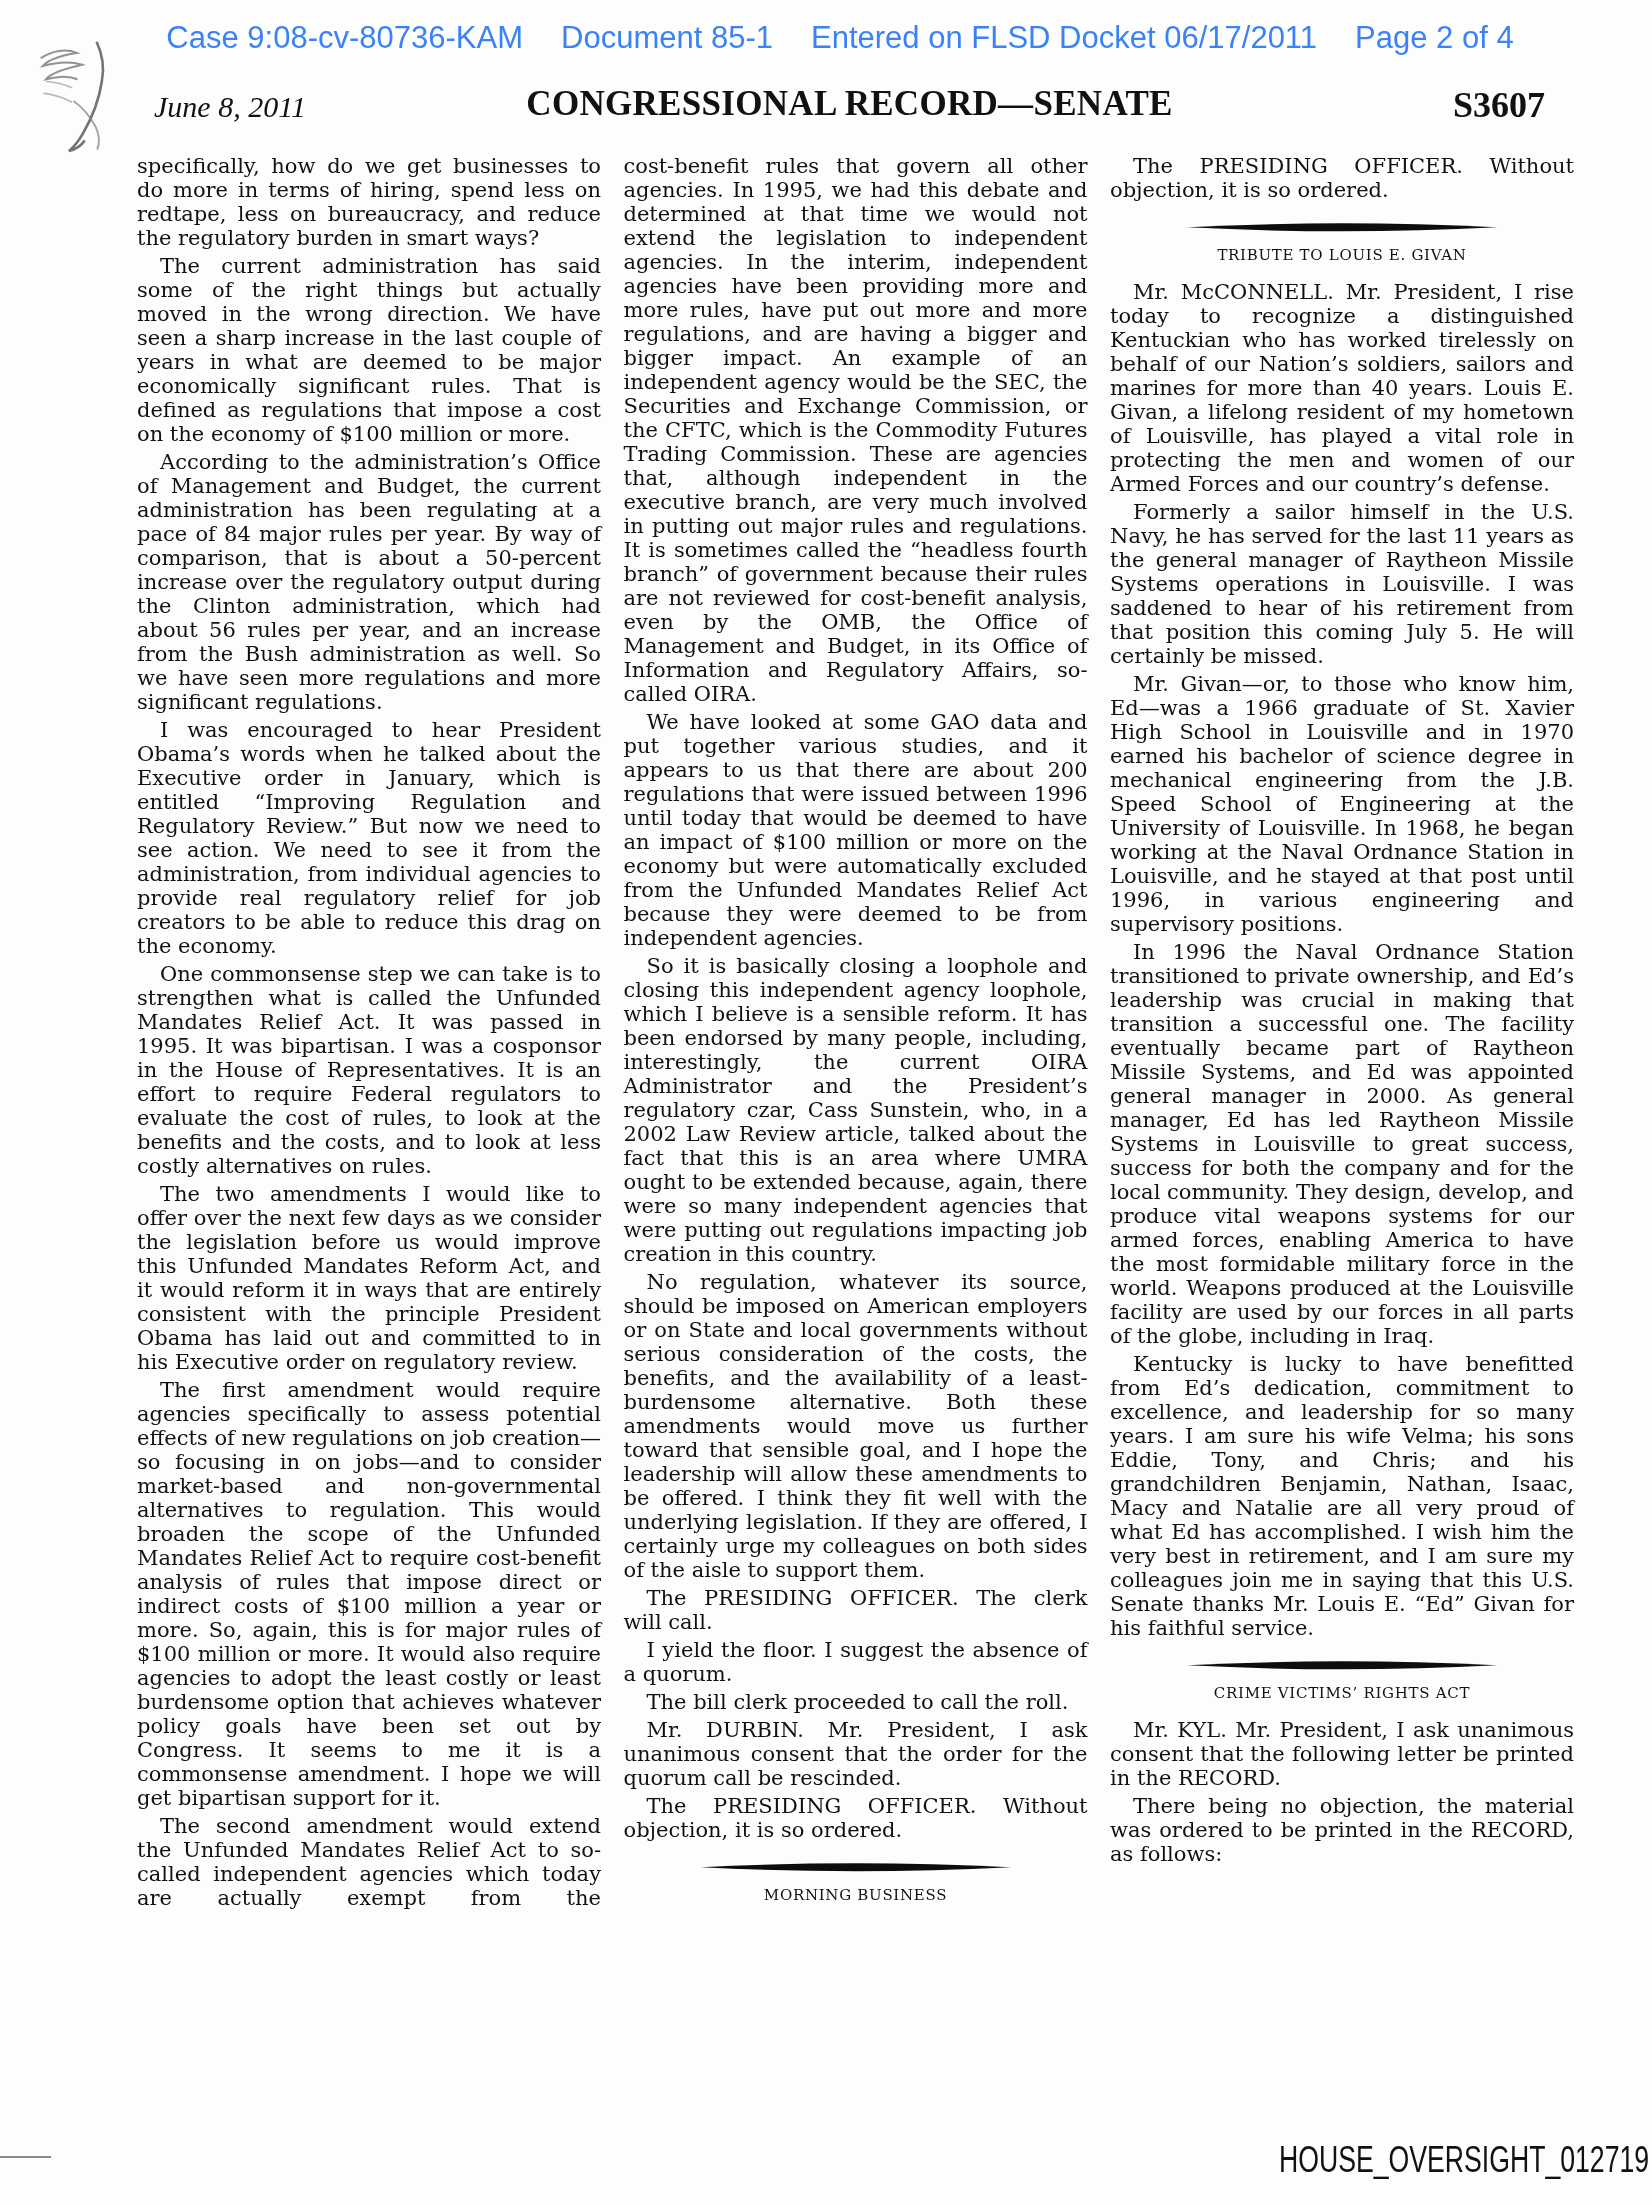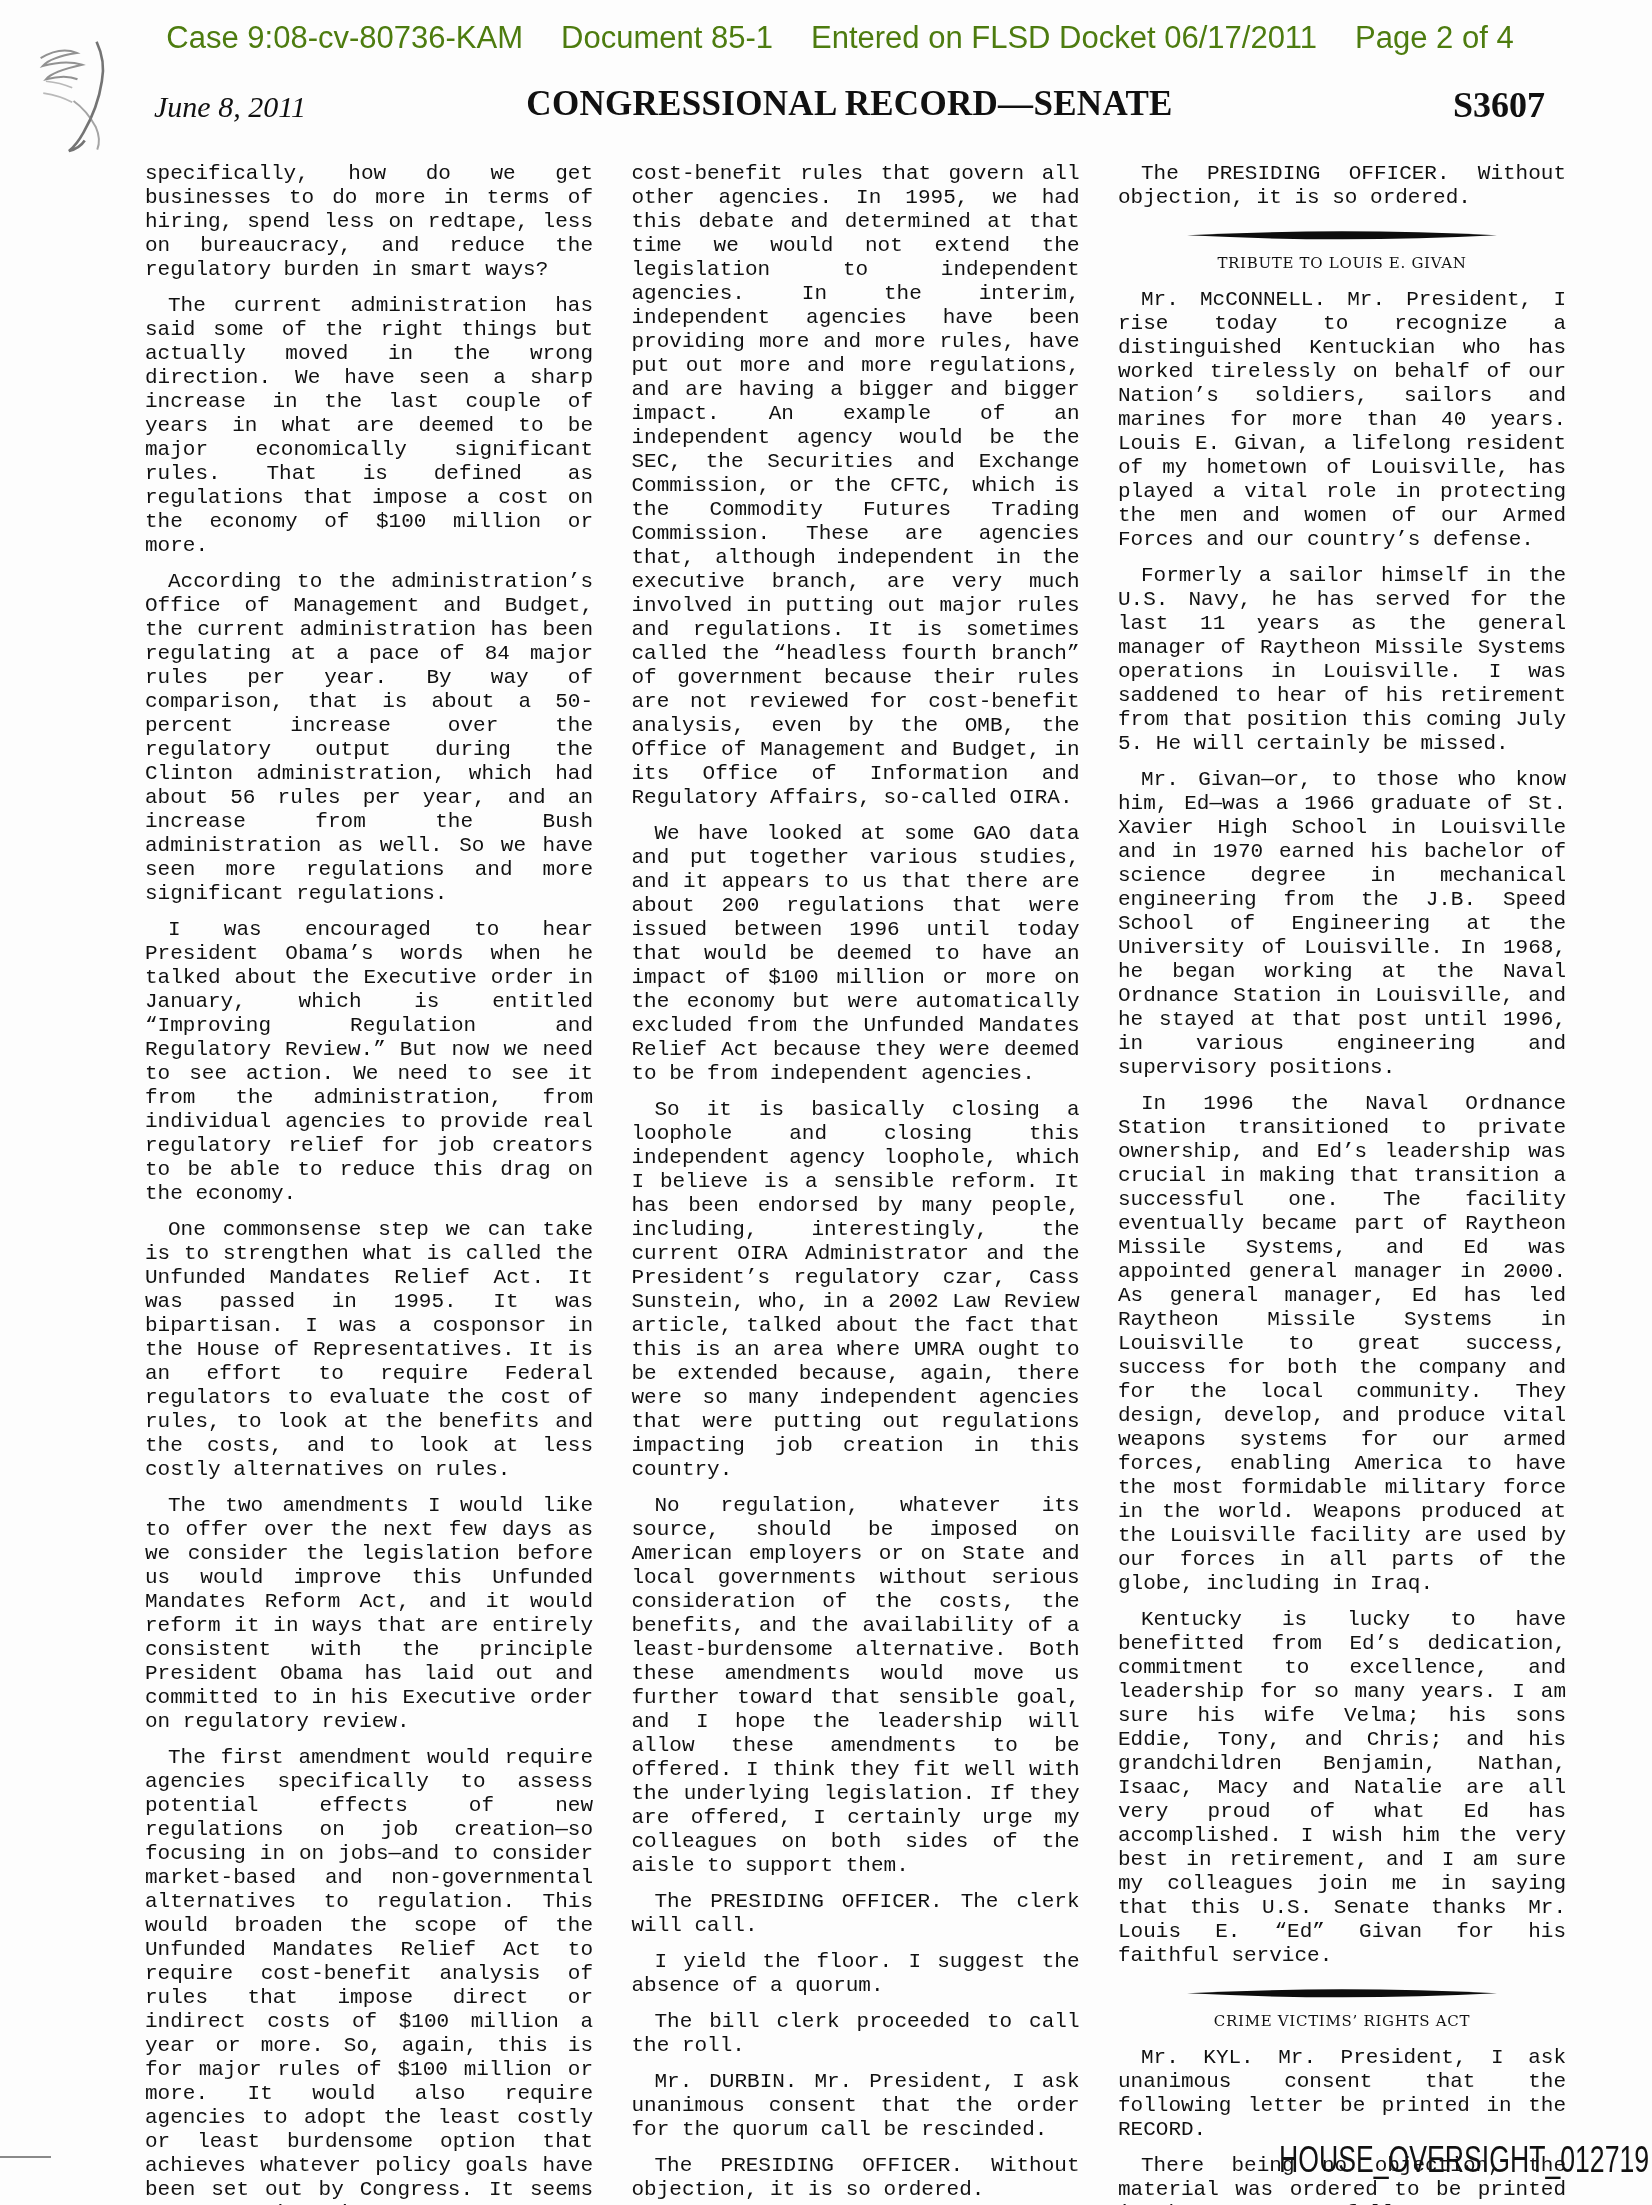--- a/index.html
+++ b/index.html
@@ -27,21 +27,21 @@
     font-family:"Liberation Serif", serif;
     font-weight:bold;font-size:35px;letter-spacing:0.3px;white-space:nowrap;
   }
   .page-number{font-family:"Liberation Serif", serif;font-weight:bold;font-size:36px;}
   
   .columns{
     position:absolute;top:150px;left:133px;width:1446px;
     display:flex;gap:14.5px;
   }
   .col{width:472px;font-size:21px;line-height:24px;text-align:justify;}
-  .p{margin:12px;text-indent:23px;font-family:Liberation Mono, monospace;}
+  .p{margin:4px;text-indent:23px;}
   .p.noindent{text-indent:0;}
   .p.contend{text-align-last:justify;}
   .heading{
     margin:10.6px 0 13px;text-indent:0;text-align:center;text-align-last:center;
     font-size:15px;letter-spacing:0.7px;white-space:nowrap;
   }
   .divider{margin:20px 0 8px;display:flex;justify-content:center;}
   
   .bates{
     position:absolute;right:4px;top:2139px;
@@ -53,21 +53,21 @@
 </head>
 <body>
 
 <svg class="scribble" width="112" height="158" viewBox="0 0 170 240">
   <path d="M10 55 q30 -18 55 -8 q-40 6 -52 20 q35 -10 60 -2 q-45 10 -55 22 q30 -8 48 0" fill="none" stroke="#4a4a4a" stroke-width="3" opacity=".8"></path>
   <path d="M95 30 q14 30 8 60 q-6 40 -28 78 q-10 18 -22 28 q16 -4 24 -16" fill="none" stroke="#333" stroke-width="4" opacity=".9"></path>
   <path d="M60 120 q20 14 34 40 q8 18 2 34" fill="none" stroke="#555" stroke-width="3" opacity=".7"></path>
   <path d="M18 90 q22 2 40 10 M14 108 q26 4 44 14" fill="none" stroke="#666" stroke-width="2.5" opacity=".6"></path>
 </svg>
 
-<div class="case-stamp" style="color:#4d7c0f">
+<div class="case-stamp" style="color:#3b82f6">
   <span>Case 9:08-cv-80736-KAM</span>
   <span>Document 85-1</span>
   <span>Entered on FLSD Docket 06/17/2011</span>
   <span>Page 2 of 4</span>
 </div>
 
 <div class="masthead-row">
   <span class="issue-date">June 8, 2011</span>
   <span class="masthead">CONGRESSIONAL RECORD—SENATE</span>
   <span class="page-number">S3607</span>

